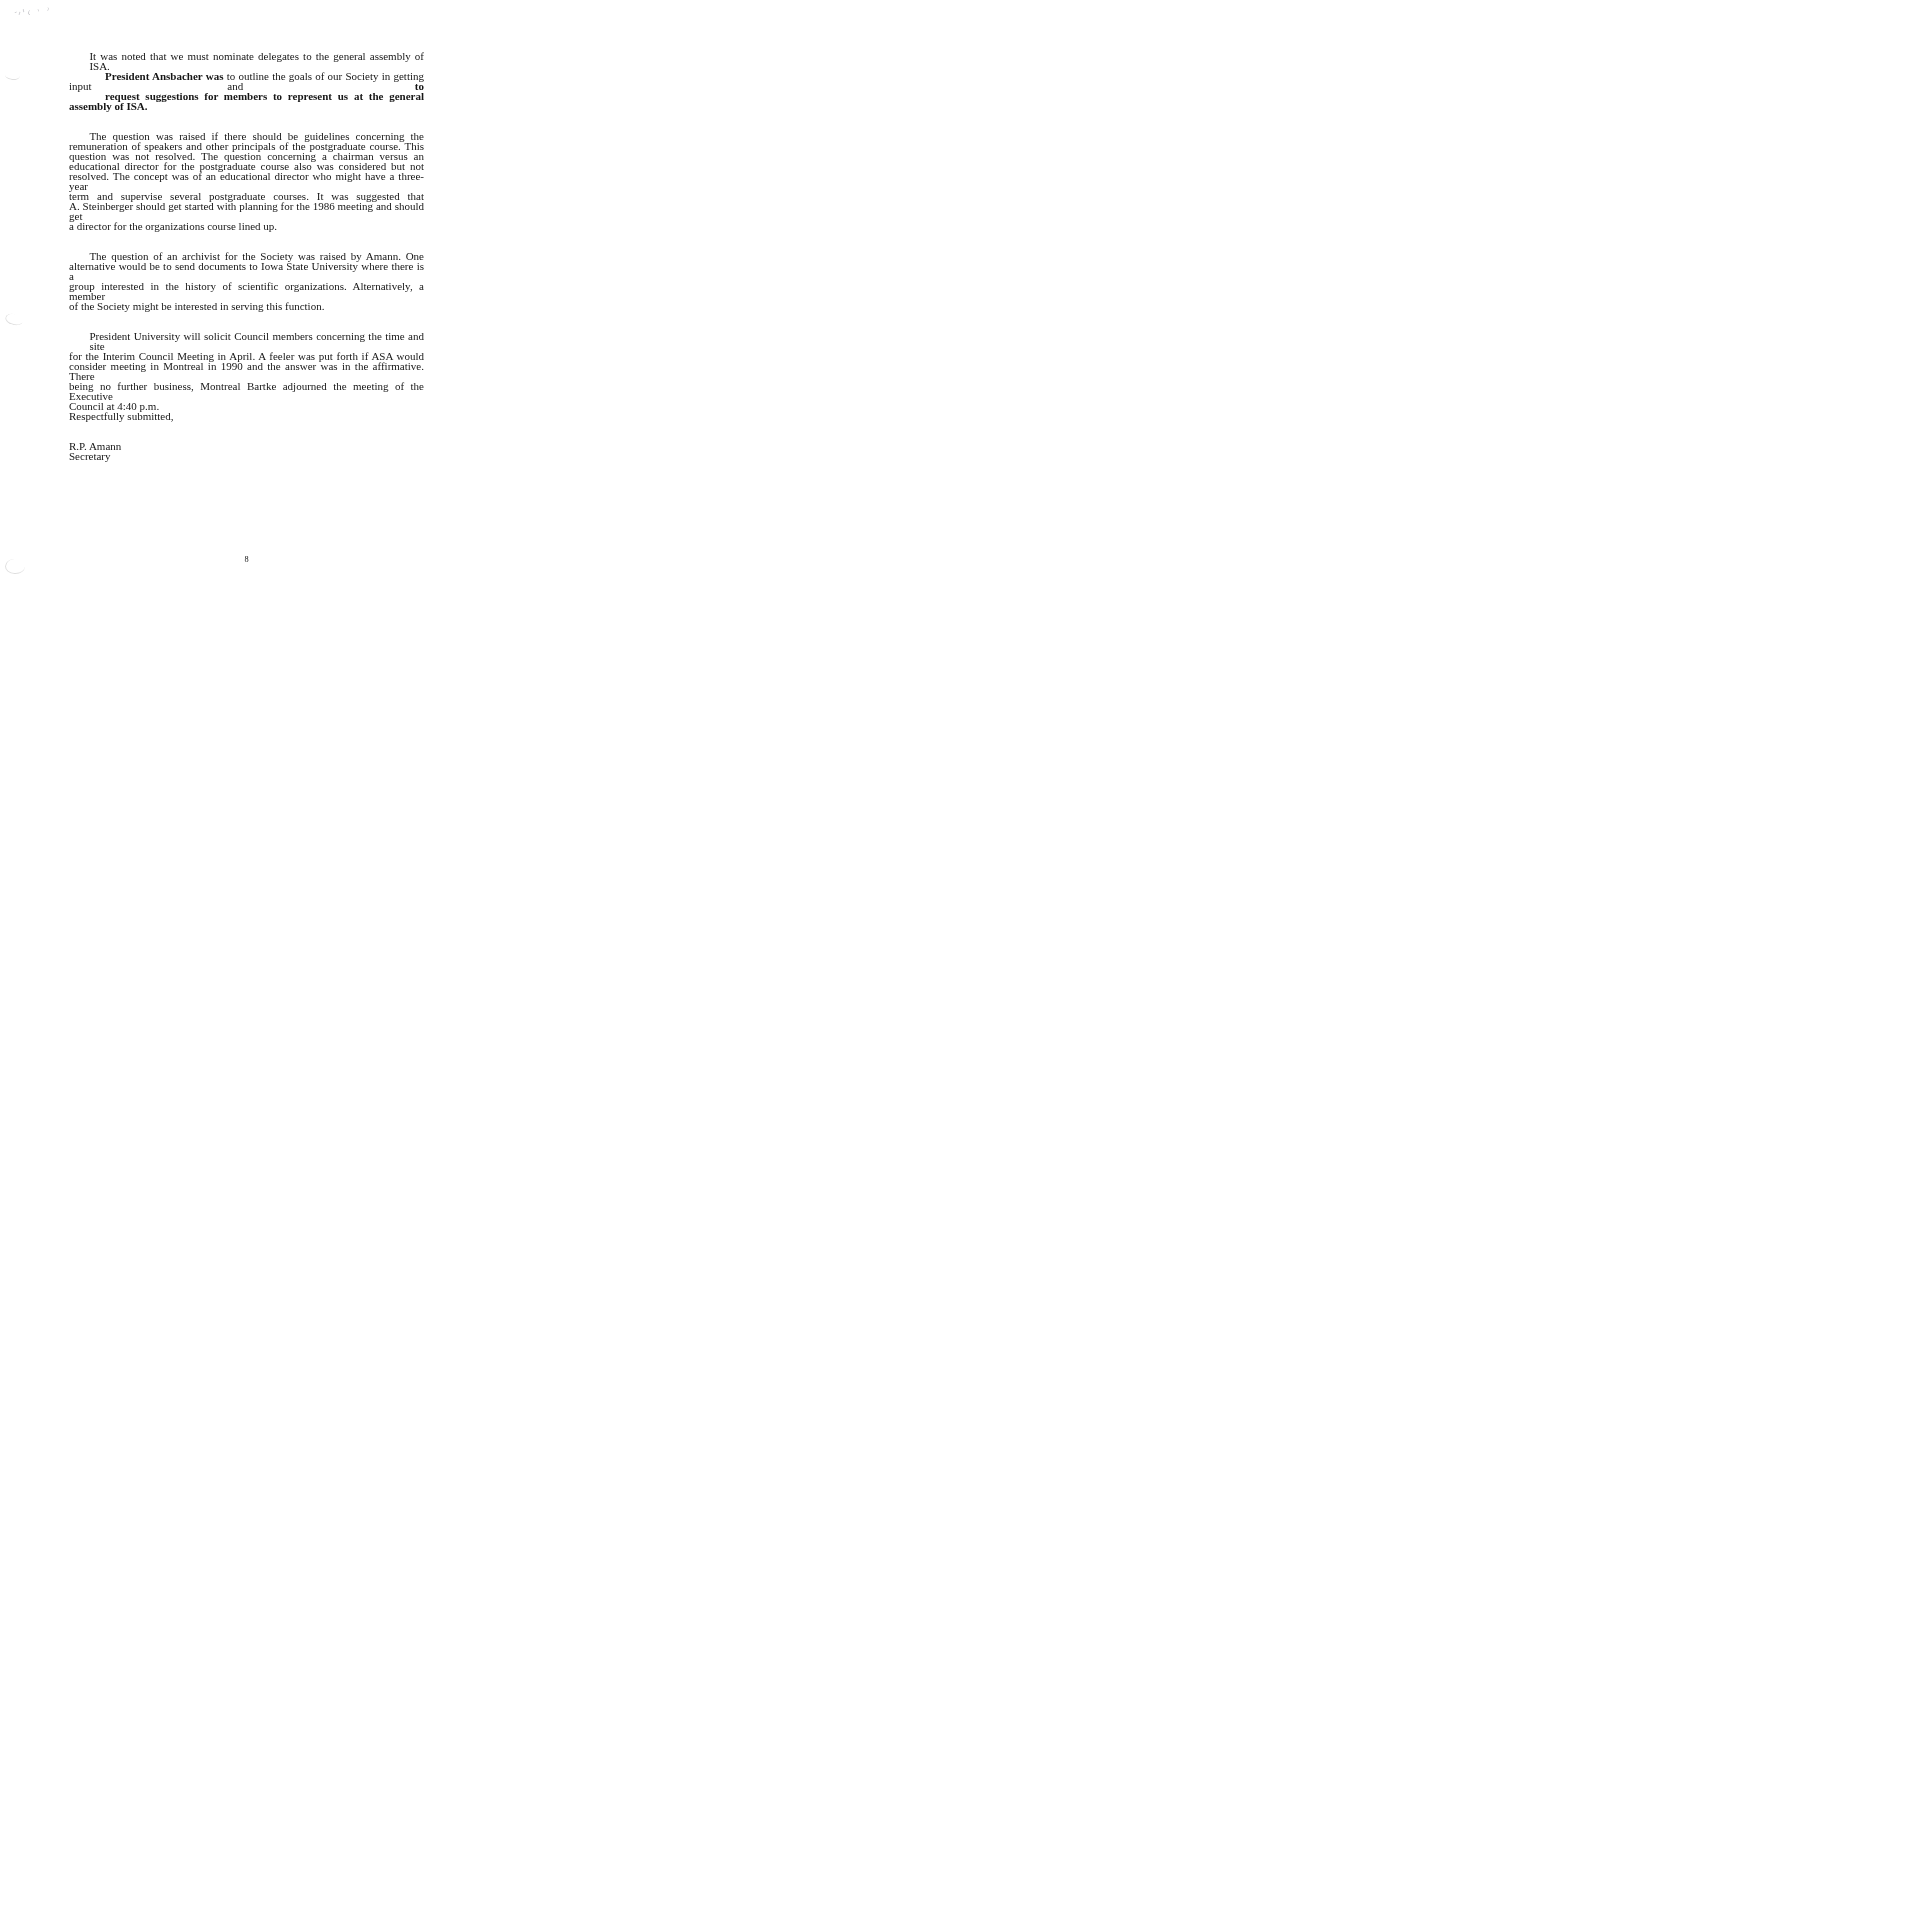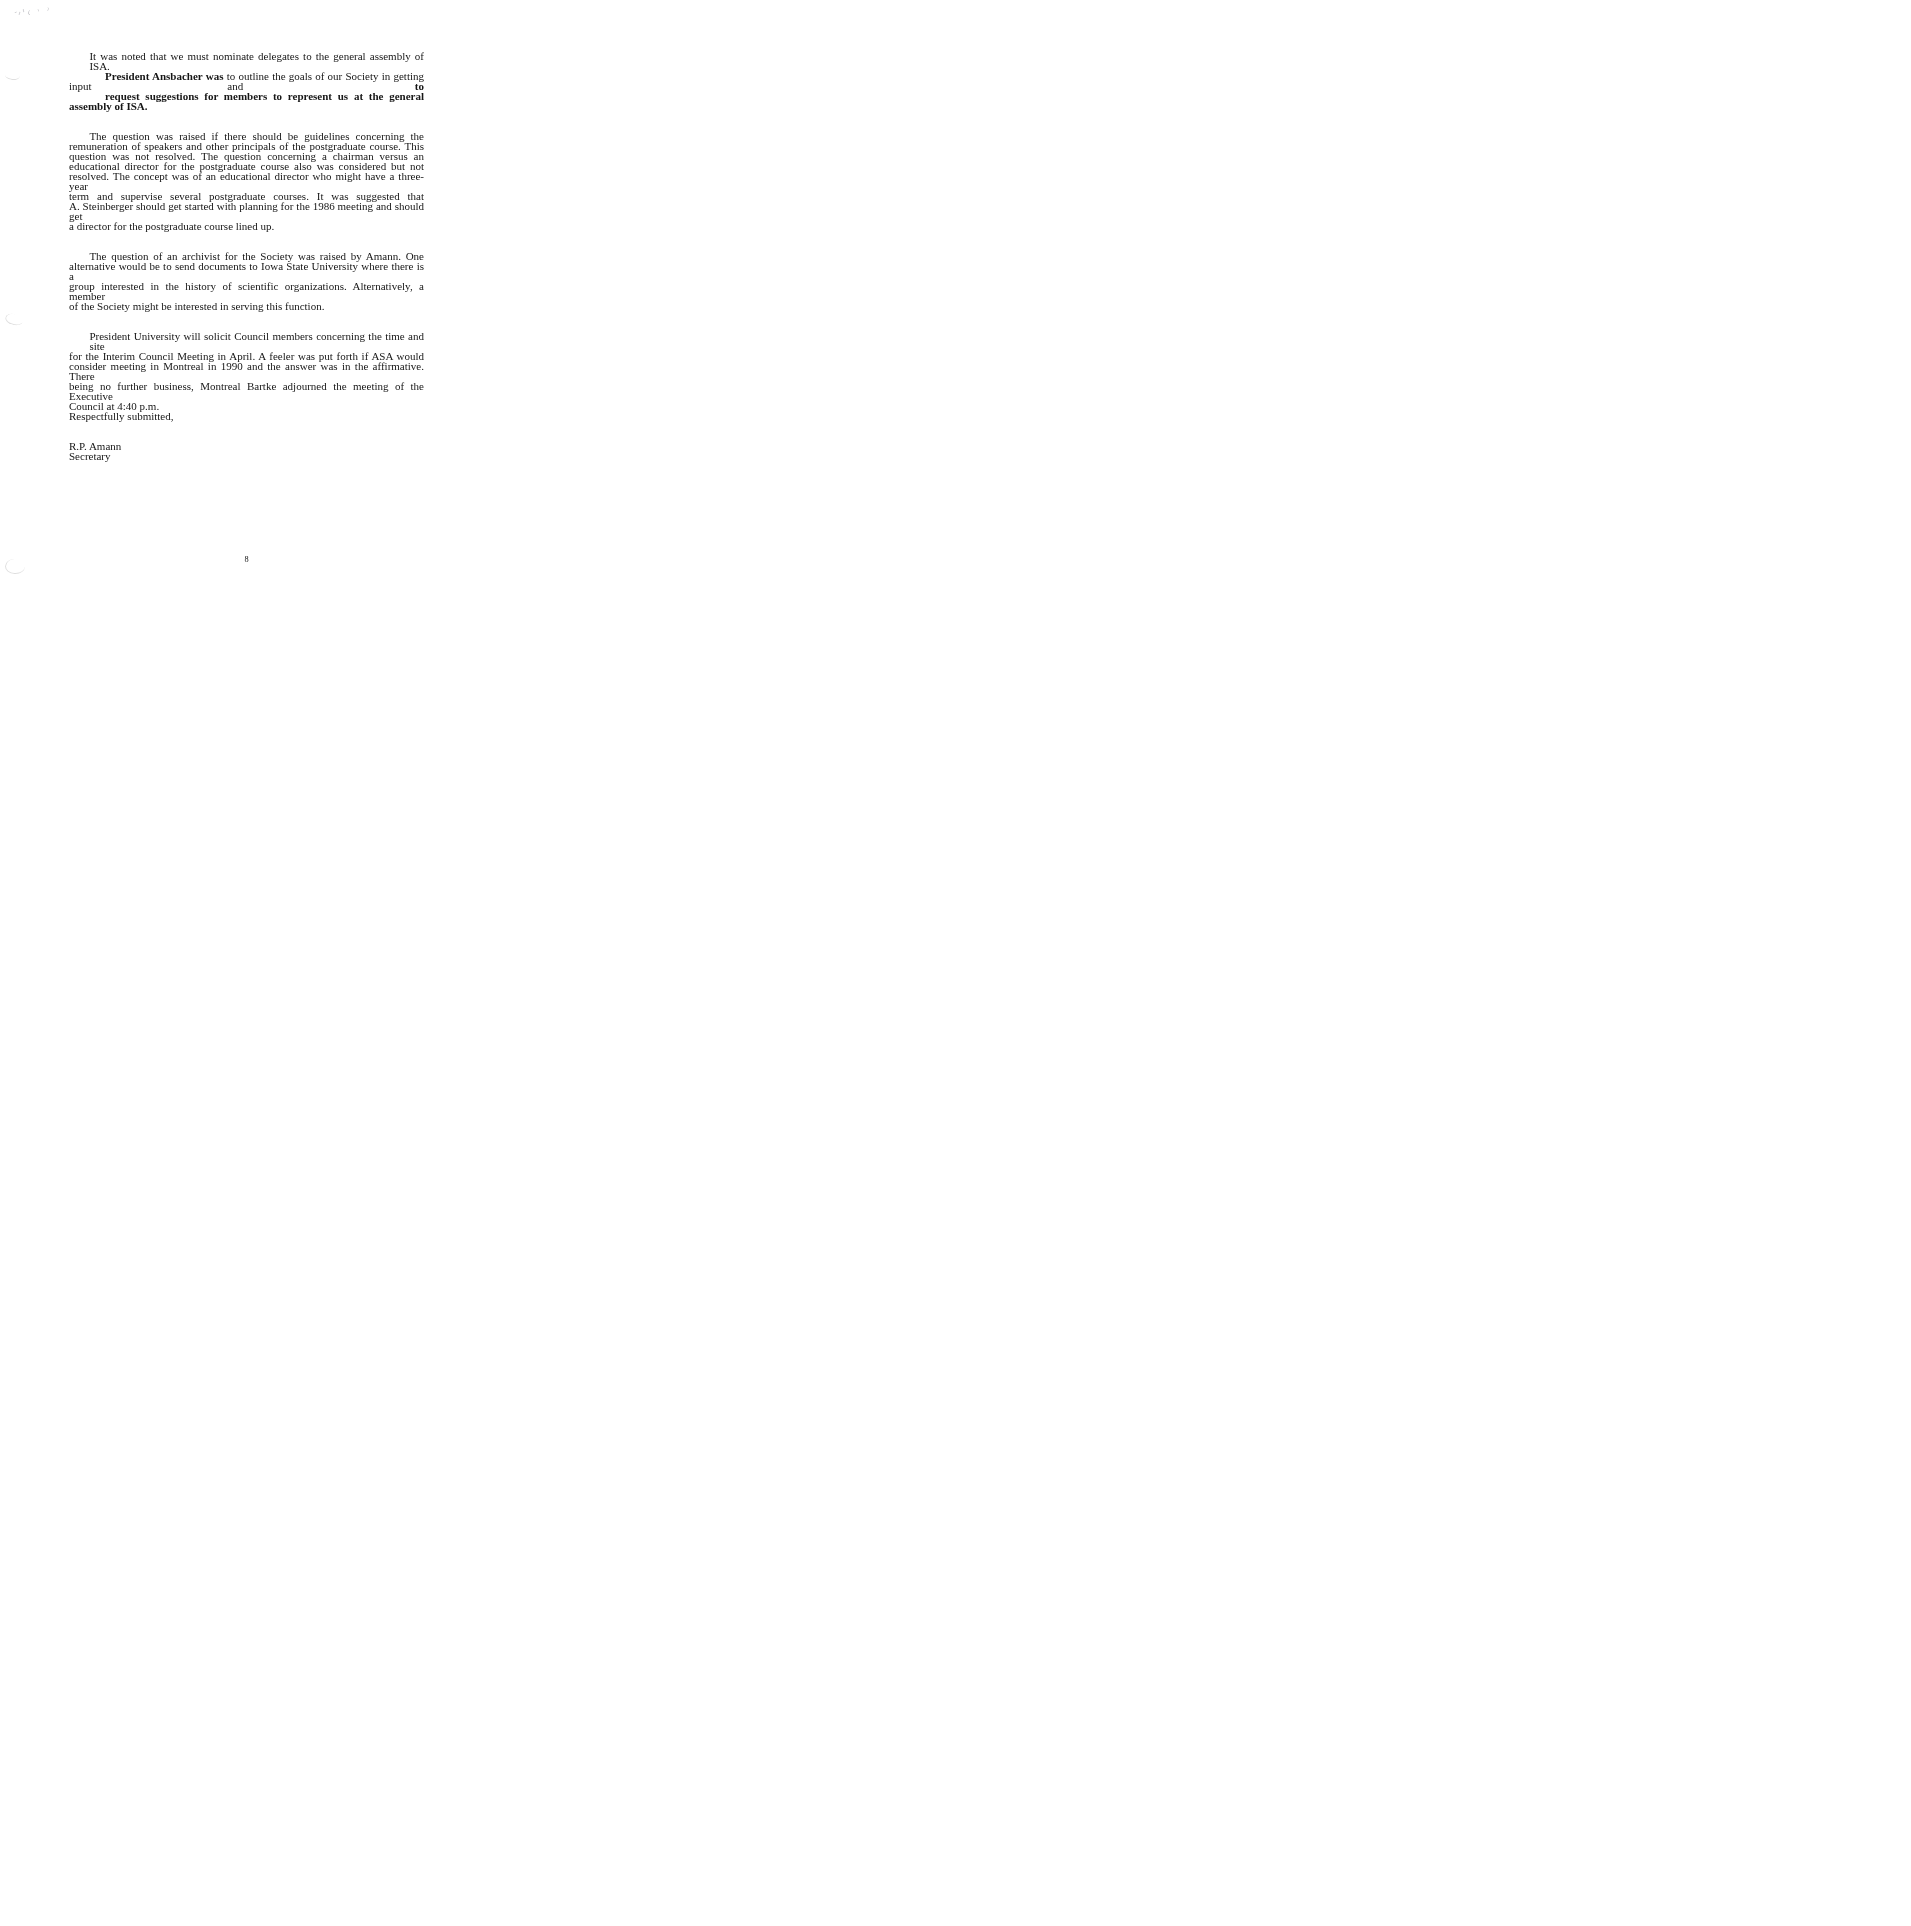--- a/index.html
+++ b/index.html
@@ -68,21 +68,21 @@
         <div class="ln"><b>request suggestions for members to represent us at the general assembly of ISA.</b></div>
       </div>
       <div class="para">
         <div class="ln j ind"><span>The question was raised if there should be guidelines concerning the</span></div>
         <div class="ln j"><span>remuneration of speakers and other principals of the postgraduate course.  This</span></div>
         <div class="ln j"><span>question was not resolved.  The question concerning a chairman versus an</span></div>
         <div class="ln j"><span>educational director for the postgraduate course also was considered but not</span></div>
         <div class="ln j"><span>resolved.  The concept was of an educational director who might have a three-year</span></div>
         <div class="ln j"><span>term and supervise several postgraduate courses.  It was suggested that</span></div>
         <div class="ln j"><span>A. Steinberger should get started with planning for the 1986 meeting and should get</span></div>
-        <div class="ln"><span>a director for the postgraduate course lined up.</span></div>
+        <div class="ln"><span>a director for the organizations course lined up.</span></div>
       </div>
       <div class="para">
         <div class="ln j ind"><span>The question of an archivist for the Society was raised by Amann.  One</span></div>
         <div class="ln j"><span>alternative would be to send documents to Iowa State University where there is a</span></div>
         <div class="ln j"><span>group interested in the history of scientific organizations.  Alternatively, a member</span></div>
         <div class="ln"><span>of the Society might be interested in serving this function.</span></div>
       </div>
       <div class="para">
         <div class="ln j ind"><span>President University will solicit Council members concerning the time and site</span></div>
         <div class="ln j"><span>for the Interim Council Meeting in April.  A feeler was put forth if ASA would</span></div>

